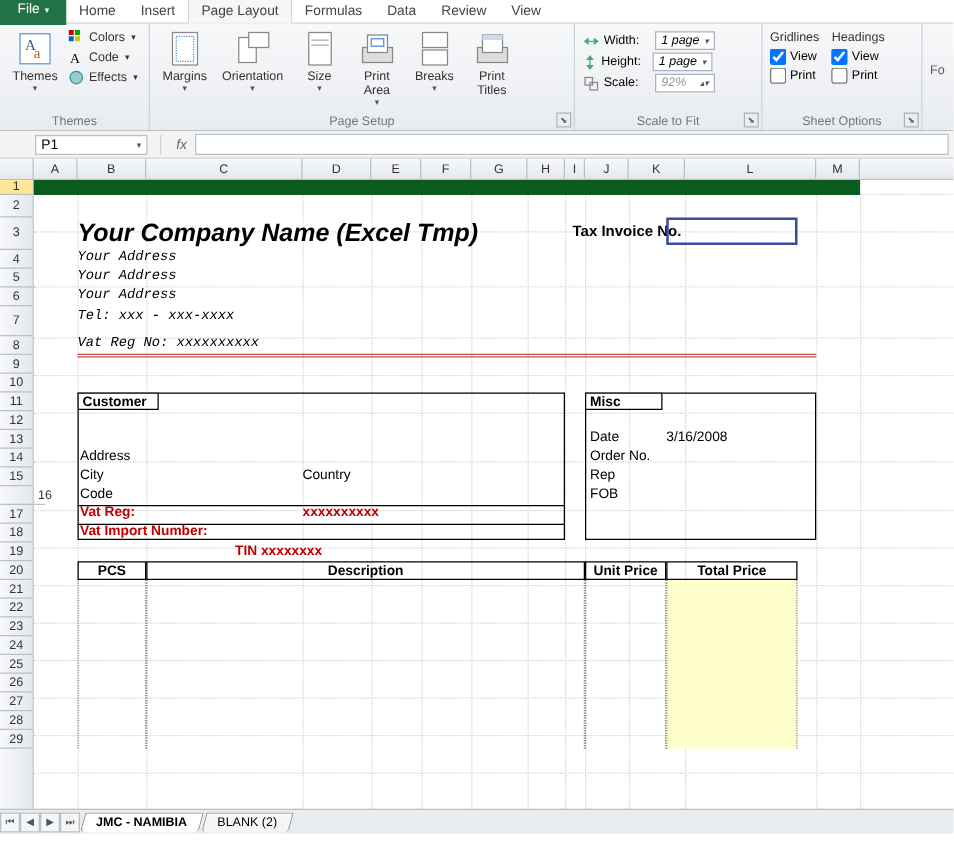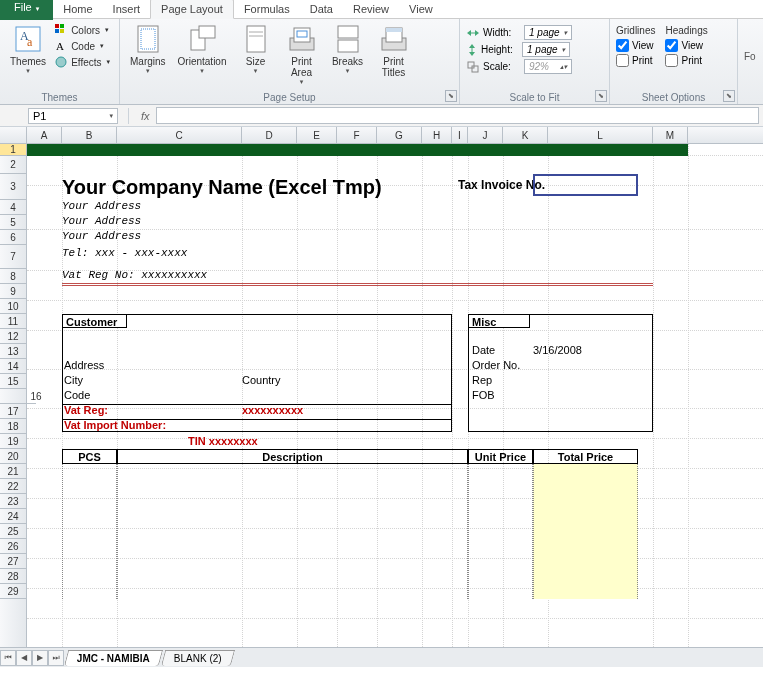--- a/index.html
+++ b/index.html
@@ -52,21 +52,21 @@
 .colhdr { border-right: 1px solid #b8c0c8; text-align: center; font-size: 10px; color: #333; line-height: 17px; }
 .rowhdrs { position: absolute; top: 17px; left: 0; width: 27px; bottom: 0; background: linear-gradient(90deg,#f7f8fa,#e4e8ec); border-right: 1px solid #b8c0c8; }
 .rowhdr { border-bottom: 1px solid #b8c0c8; text-align: center; font-size: 10px; color: #333; display: flex; align-items: center; justify-content: center; }
 .rowhdr.sel { background: #ffe699; }
 .cells { position: absolute; top: 17px; left: 27px; right: 0; bottom: 0; }
 .cell-row { position: relative; border-bottom: 1px dotted #d4d4d4; }
 .vgrid { position: absolute; top: 0; bottom: 0; border-right: 1px dotted #d4d4d4; }
 
 
 .inv-green { position: absolute; top: 0; left: 0; right: 0; height: 12px; background: #0b5a1e; }
-.inv-company { position: absolute; font-family: Arial; font-weight: bold; font-size: 20px; }
+.inv-company { position: absolute; font-family: Arial; font-weight: bold; font-style: italic; font-size: 20px; }
 .inv-addr { position: absolute; font-family: Liberation Mono, monospace; font-style: italic; font-size: 11px; }
 .inv-taxno-lbl { position: absolute; font-family: Arial; font-weight: bold; font-size: 12px; }
 .inv-taxno-box { position: absolute; border: 2px solid #3b4a99; height: 22px; }
 .inv-taxinvoice { position: absolute; border: 2px solid #3b4a99; font-family: Arial; font-weight: bold; font-size: 20px; padding: 2px 6px; text-align: center; }
 .inv-redline { position: absolute; border-top: 1px solid #c0504d; border-bottom: 1px solid #c0504d; height: 3px; }
 
 .inv-custbox { position: absolute; border: 1px solid #000; }
 .inv-custhead { position: absolute; border: 1px solid #000; font-weight: bold; padding: 1px 3px; font-size: 11px; background: #fff; }
 .inv-lbl { position: absolute; font-size: 11px; }
 .inv-red { color: #c00000; font-weight: bold; }

